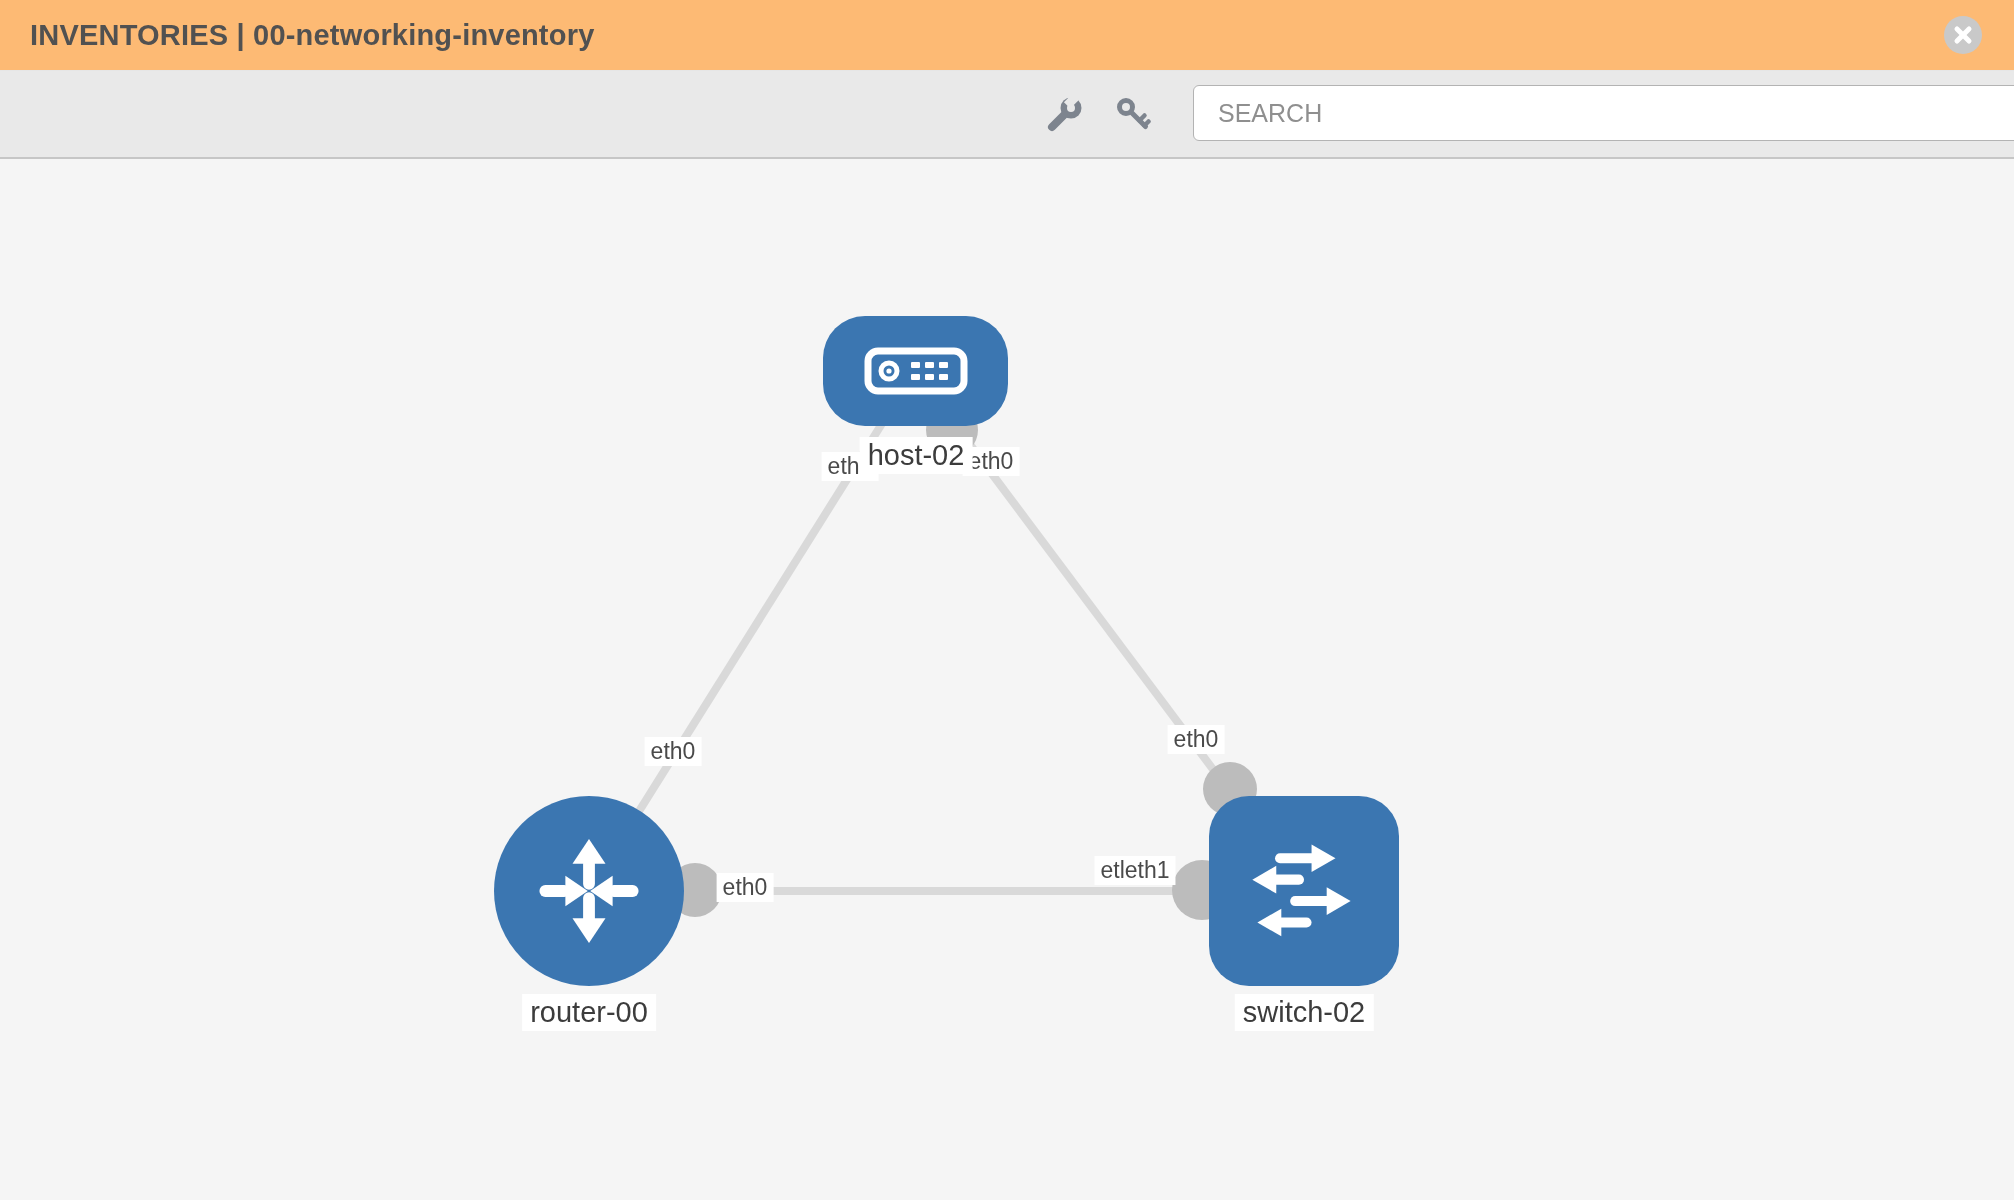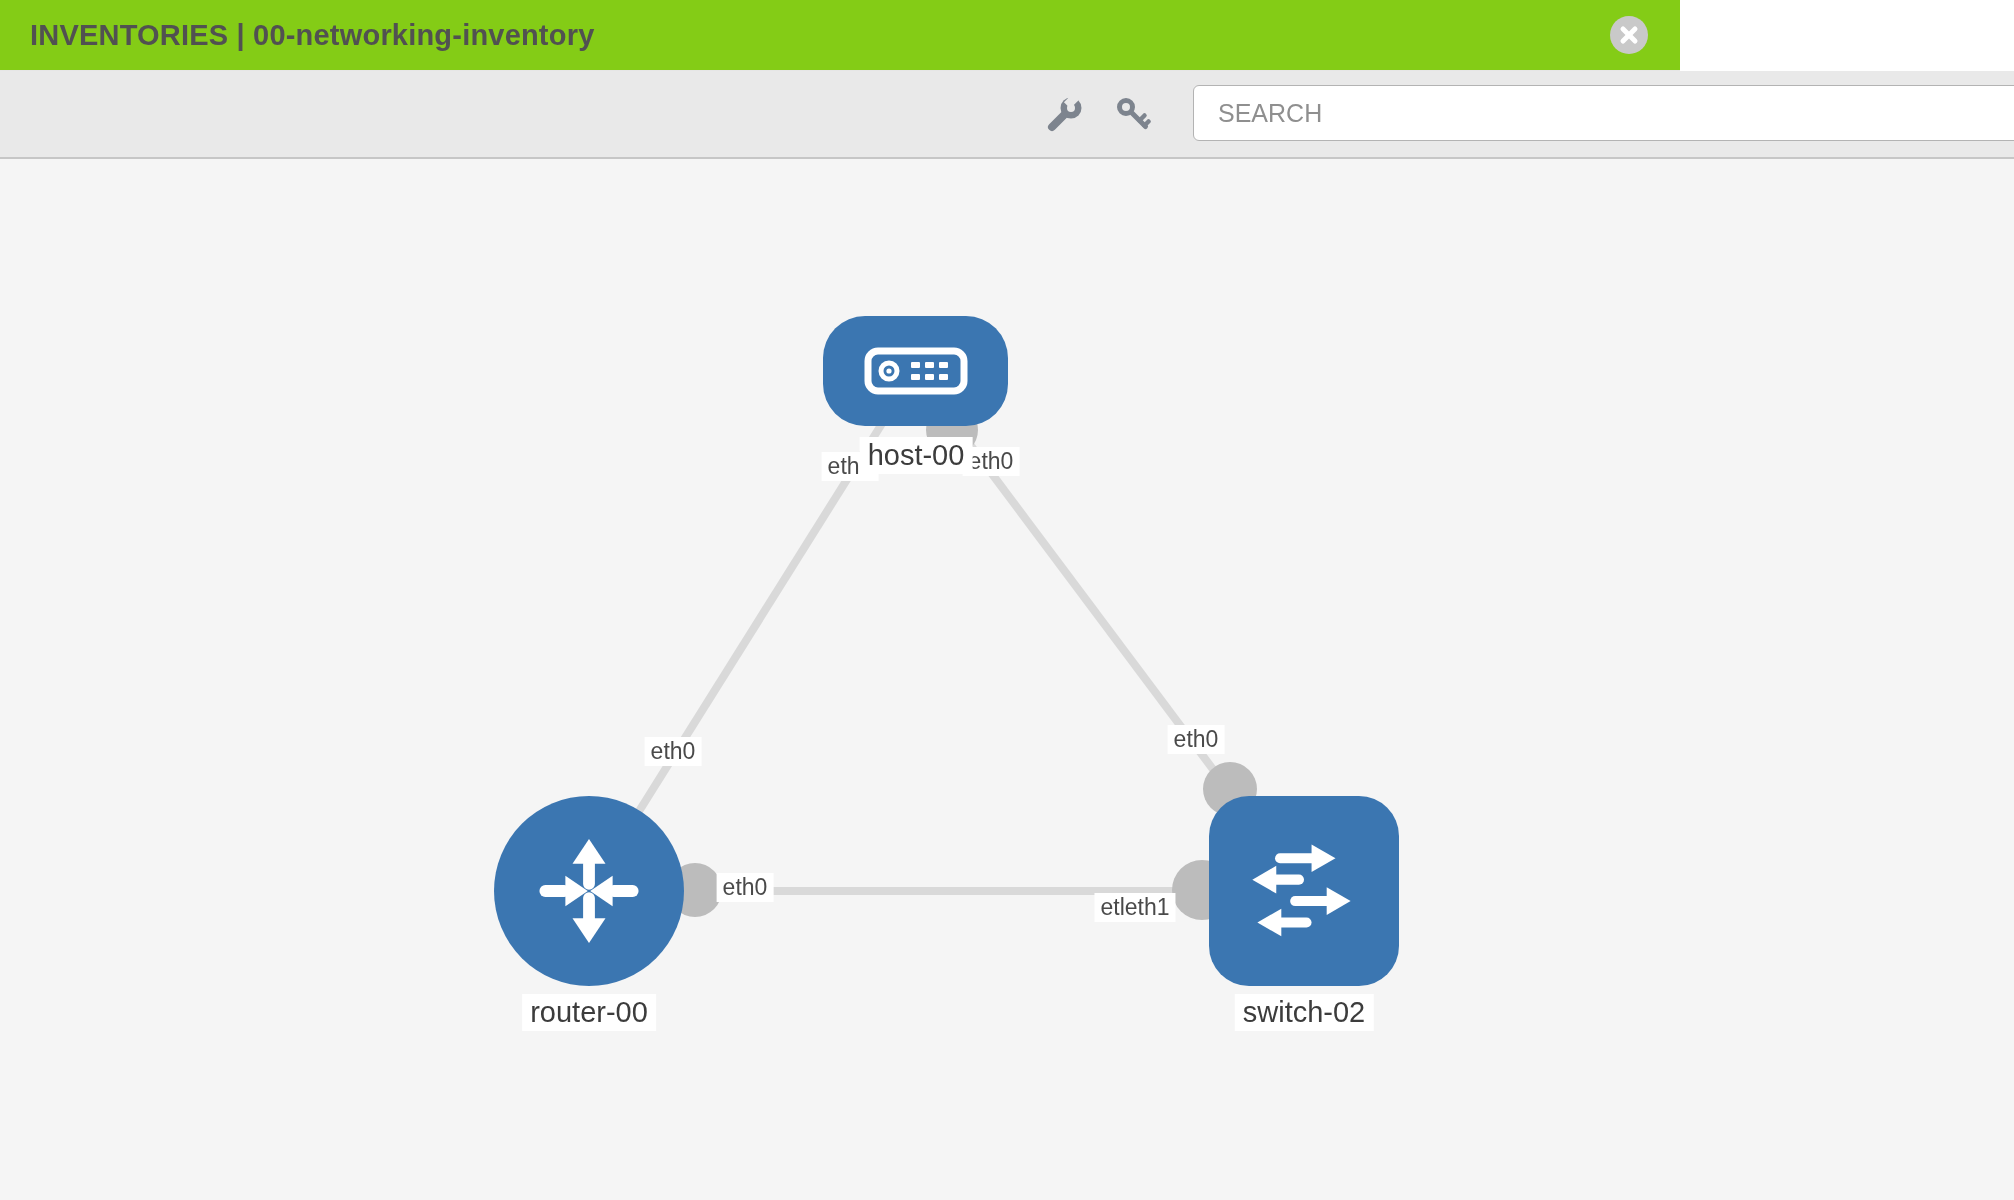--- a/index.html
+++ b/index.html
@@ -2,21 +2,21 @@
 <html><head>
 <meta charset="utf-8">
 <style>
   html,body{margin:0;padding:0;}
   body{
     width:2014px;height:1200px;position:relative;overflow:hidden;
     background:#ffffff;font-family:"Liberation Sans",sans-serif;
     -webkit-font-smoothing:antialiased;
   }
   
-  .header{position:absolute;left:0;top:0;width:1680px;height:70px;background:#84cc16;border-bottom:1px solid #e6e6e6;}
+  .header{position:absolute;left:0;top:0;width:2014px;height:70px;background:#fdba74;border-bottom:1px solid #e6e6e6;}
   .page-title{position:absolute;left:30px;top:50%;transform:translateY(-50%);
     font-size:29px;font-weight:700;color:#515151;letter-spacing:.2px;}
   .close-btn{position:absolute;right:32px;top:16px;width:38px;height:38px;border-radius:50%;
     background:#c9c9c9;display:flex;align-items:center;justify-content:center;cursor:pointer;}
   
   .toolbar{position:absolute;left:0;top:71px;width:2014px;height:86px;background:#e9e9e9;border-bottom:2px solid #c6c6c6;}
   .select{position:absolute;top:14px;height:56px;background:#fff;border:1px solid #b3b3b3;border-radius:6px;
     display:flex;align-items:center;padding:0 24px;color:#8f8f8f;font-size:25px;cursor:pointer;box-sizing:border-box;}
   .select-actions{left:38px;width:797px;}
   .select-search{left:1193px;width:931px;text-align:right;}
@@ -36,21 +36,21 @@
   .node-label{font-size:29px;color:#3c3c3c;padding:2px 8px;z-index:6;}
   .if-label{font-size:23px;color:#4a4a4a;padding:1px 6px;z-index:5;}
   .lbl-host{left:916px;top:278px;}
   .lbl-router{left:589px;top:835px;}
   .lbl-switch{left:1304px;top:835px;}
   .if-a{left:850px;top:293px;}
   .if-b{left:991px;top:288px;}
   .if-c{left:673px;top:578px;}
   .if-d{left:1196px;top:566px;}
   .if-e{left:745px;top:714px;}
-  .if-f{left:1135px;top:734px;}
+  .if-f{left:1135px;top:697px;}
 </style>
 </head>
 <body>
 
 <div class="header">
   <div class="page-title">INVENTORIES | 00-networking-inventory</div>
   <div class="close-btn">
     <svg width="20" height="20" viewBox="0 0 20 20">
       <g stroke="#ffffff" stroke-width="5" stroke-linecap="round">
         <line x1="4" y1="4" x2="16" y2="16"></line>
@@ -153,17 +153,17 @@
     </svg>
   </div>
 
   <div class="chip if-label if-a">eth0</div>
   <div class="chip if-label if-b">eth0</div>
   <div class="chip if-label if-c">eth0</div>
   <div class="chip if-label if-d">eth0</div>
   <div class="chip if-label if-e">eth0</div>
   <div class="chip if-label if-f">etleth1</div>
 
-  <div class="chip node-label lbl-host">host-00</div>
+  <div class="chip node-label lbl-host">host-02</div>
   <div class="chip node-label lbl-router">router-00</div>
   <div class="chip node-label lbl-switch">switch-02</div>
 
 </div>
 
 </body></html>

